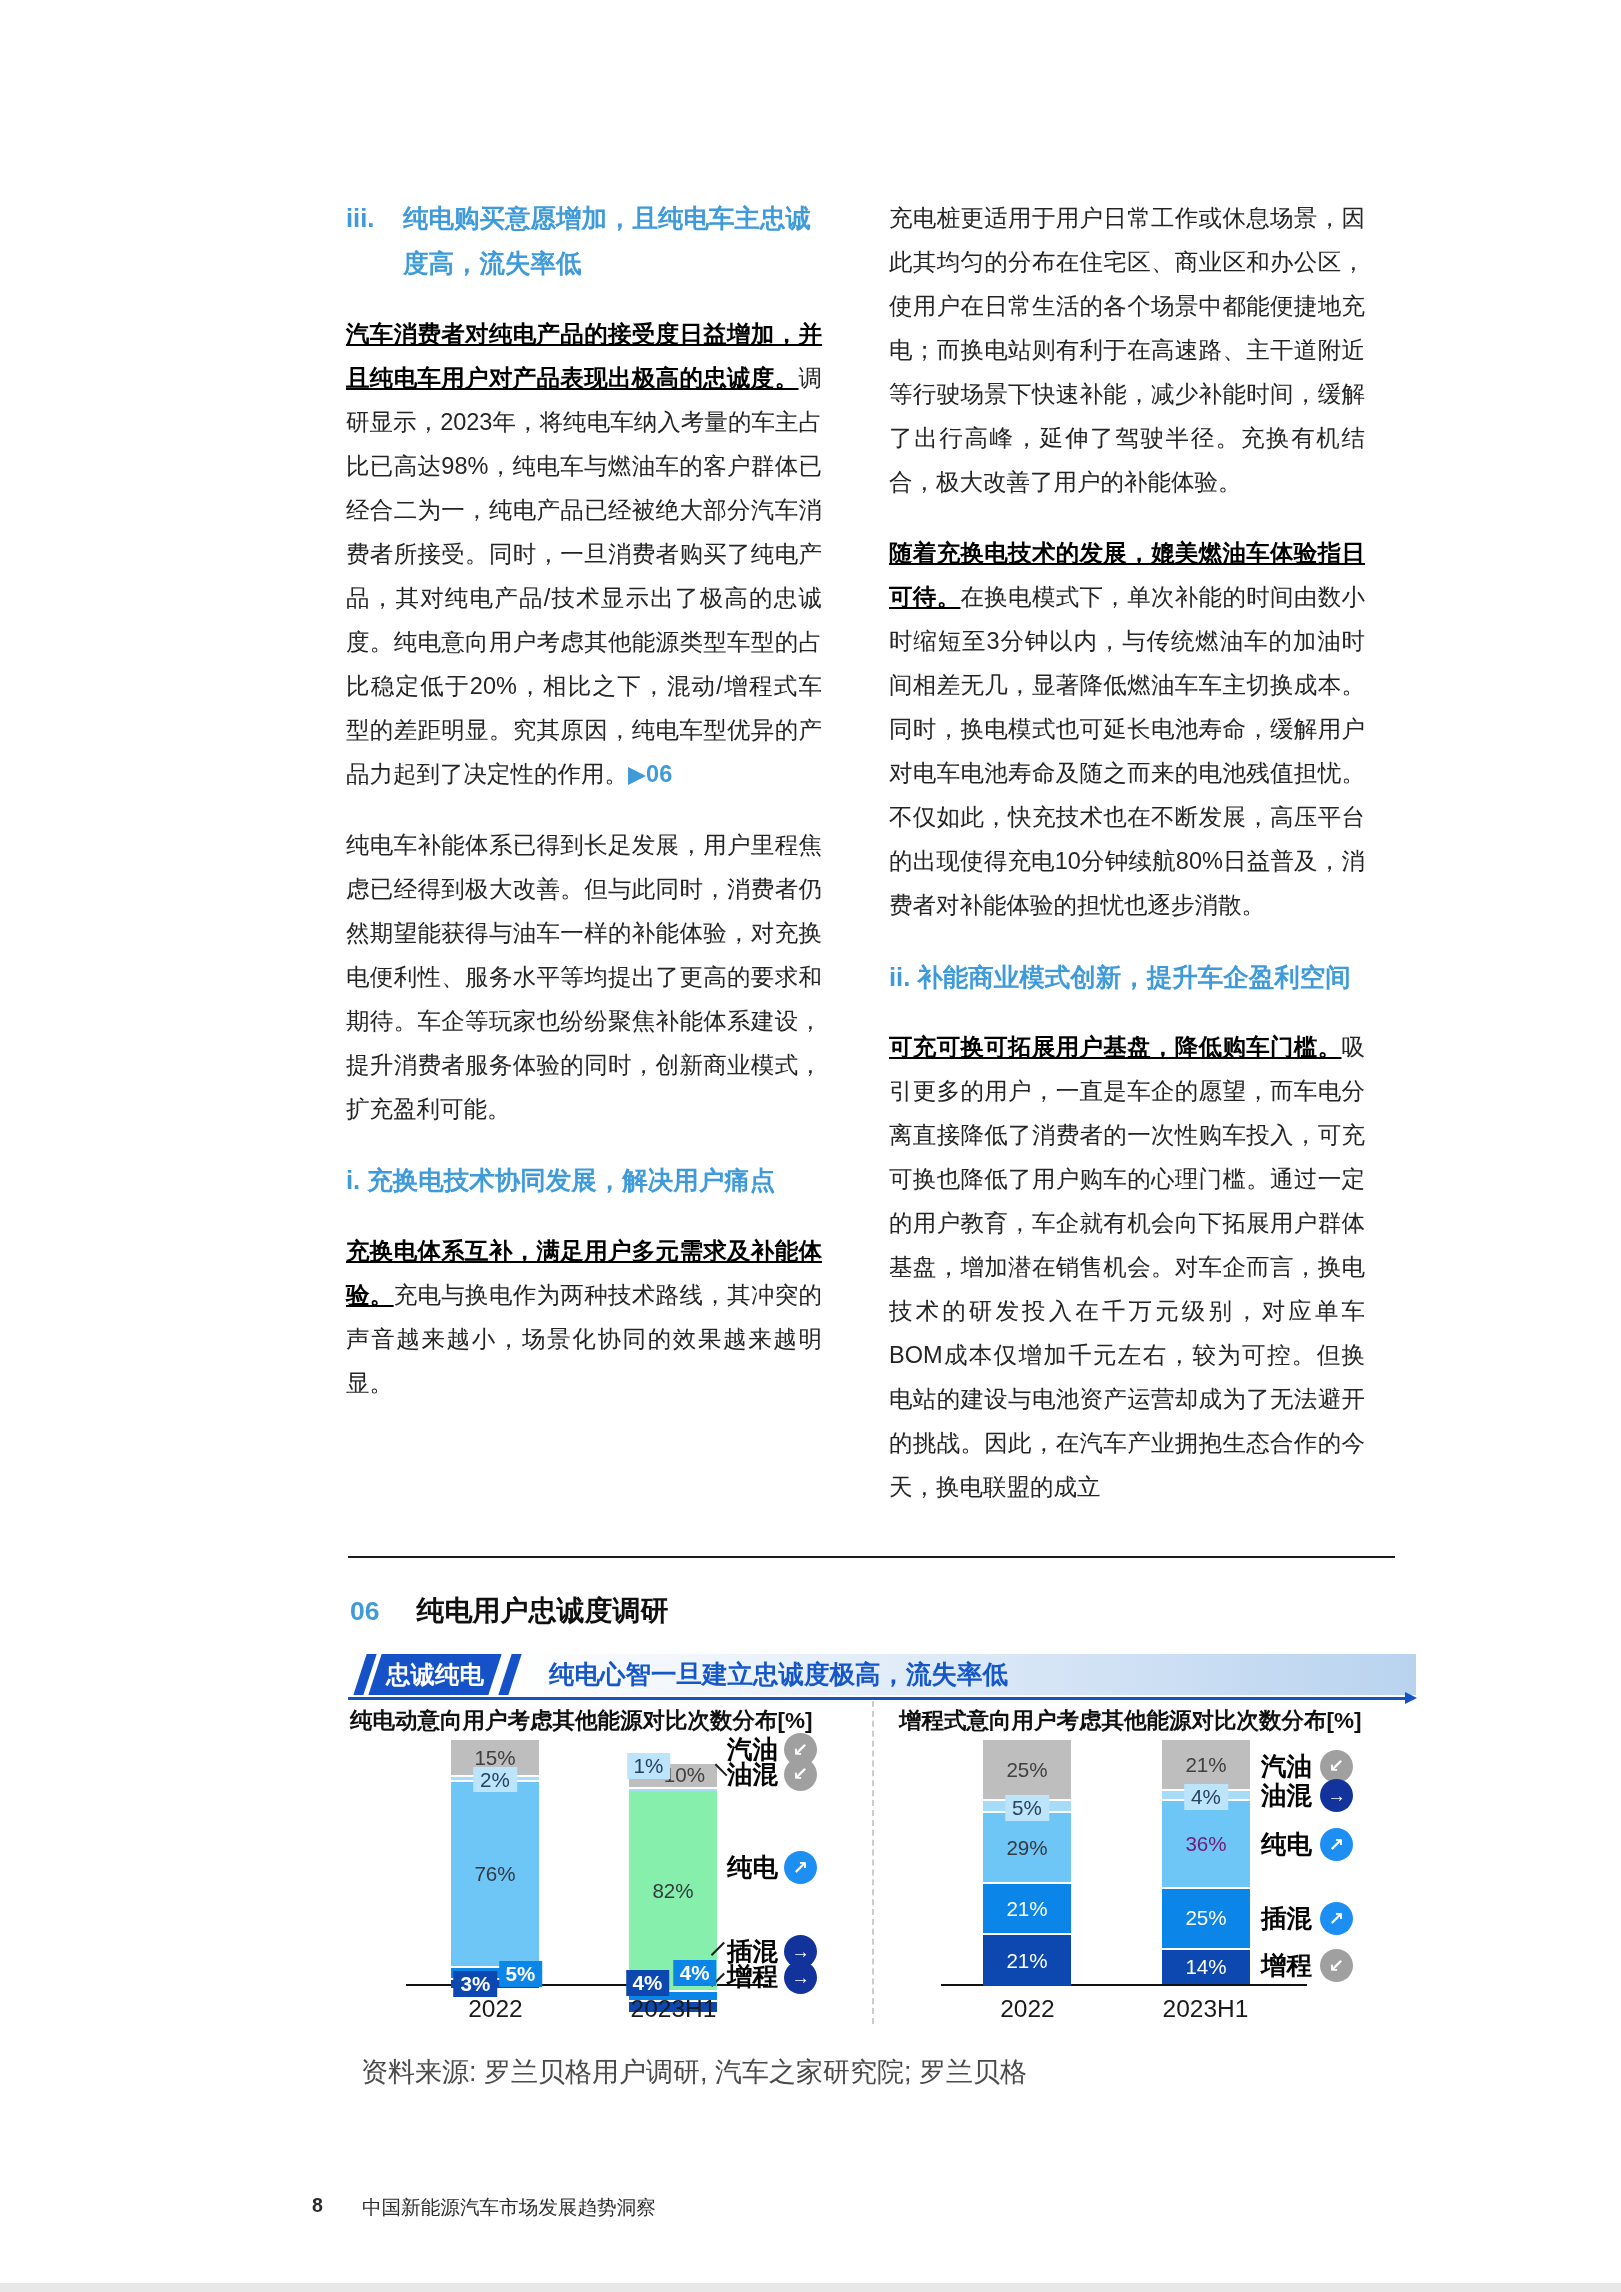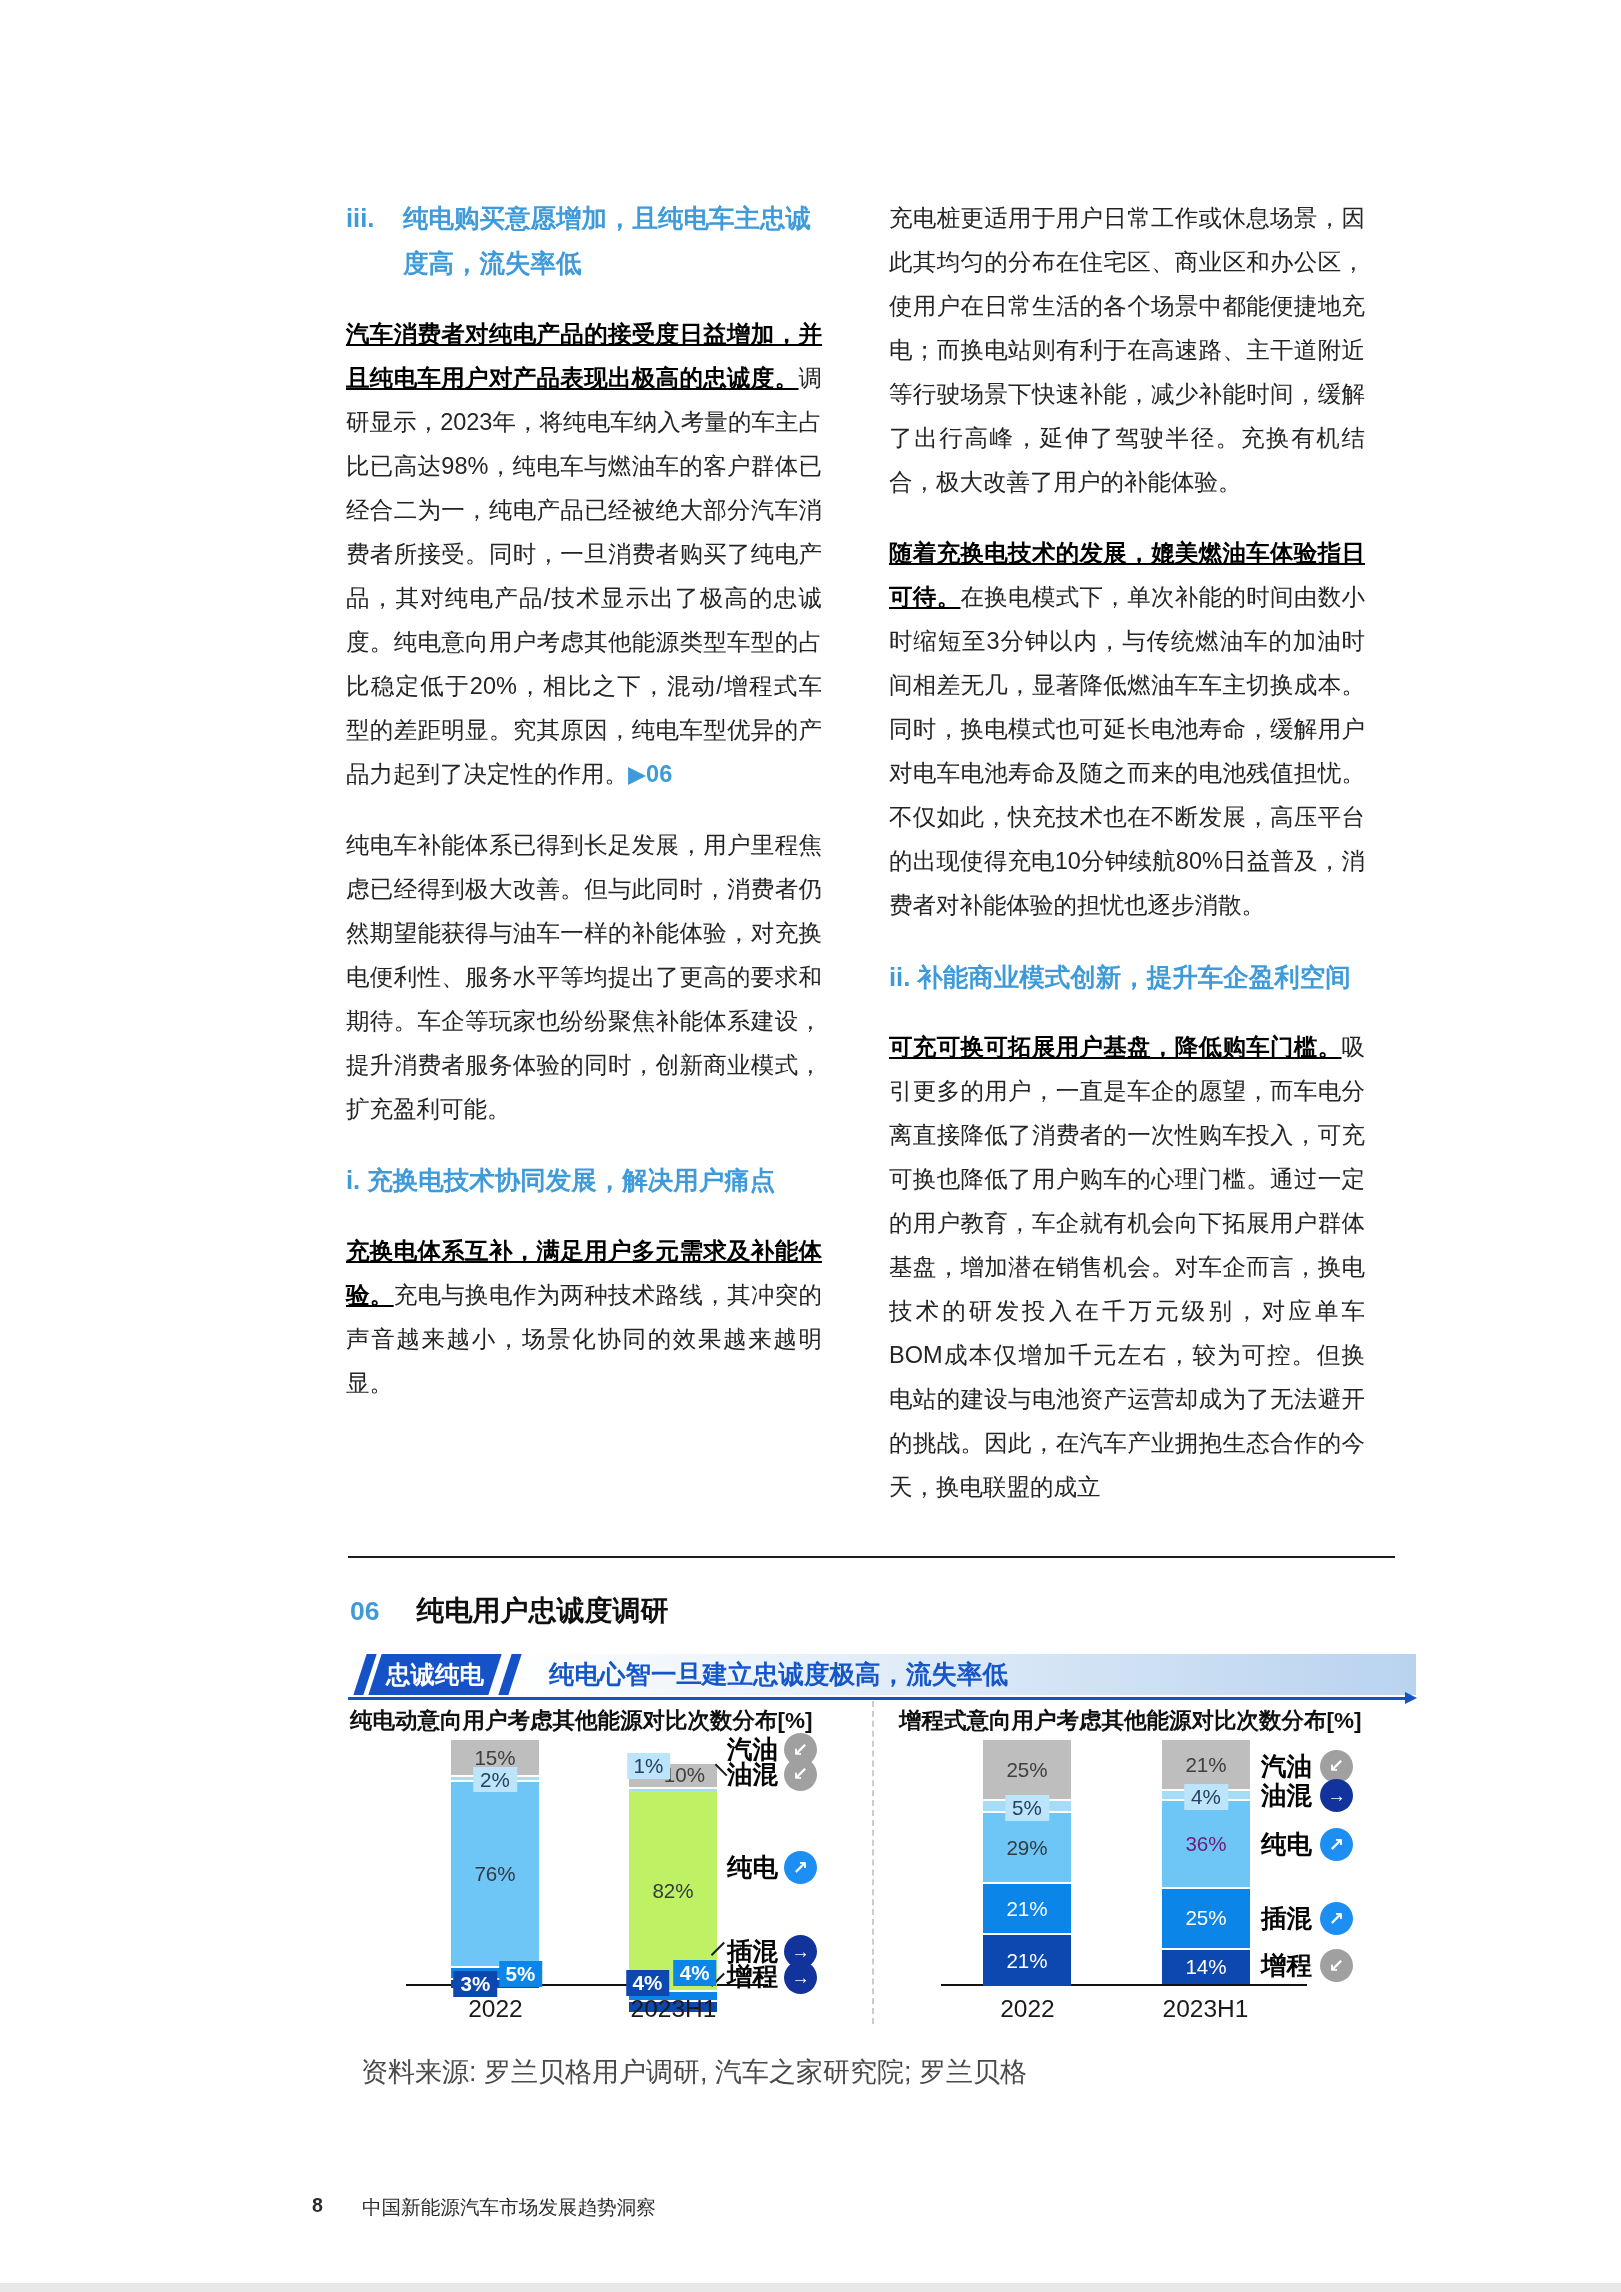--- a/index.html
+++ b/index.html
@@ -113,21 +113,21 @@
           <div class="chip" style="left: calc(50% + 25.5px); transform: translateX(-50%); top: 221px; background: rgb(11, 134, 232); color: rgb(255, 255, 255); font-weight: bold;">5%</div>
           <div class="seg" style="height: 12.3px; background: rgb(11, 134, 232); border-bottom: 2px solid rgb(255, 255, 255);"></div>
           <div class="chip" style="left: calc(50% - 19.6px); transform: translateX(-50%); top: 231px; background: rgb(13, 71, 176); color: rgb(255, 255, 255); font-weight: bold;">3%</div>
           <div class="seg" style="height: 7.4px; background: rgb(13, 71, 176);"></div>
         </div>
         <div class="cat" style="left: 74px;">2022</div>
         <div class="bar" style="left: 281px;">
           <div class="seg" style="height: 24.5px; background: rgb(191, 190, 190); border-bottom: 2px solid rgb(255, 255, 255); color: rgb(63, 63, 63); justify-content: flex-end; padding-right: 12px; margin-top: 24px;">10%</div>
           <div class="chip" style="left: calc(50% - 24.5px); transform: translateX(-50%); top: 13px; background: rgb(188, 228, 251); color: rgb(38, 65, 95);">1%</div>
           <div class="seg" style="height: 2.5px; background: rgb(166, 220, 248);"></div>
-          <div class="seg" style="height: 201px; background: #bef264; border-bottom: 2px solid rgb(255, 255, 255); color: rgb(51, 58, 64);">82%</div>
+          <div class="seg" style="height: 201px; background: #86efac; border-bottom: 2px solid rgb(255, 255, 255); color: rgb(51, 58, 64);">82%</div>
           <div class="chip" style="left: calc(50% + 21.6px); transform: translateX(-50%); top: 220px; background: rgb(11, 134, 232); color: rgb(255, 255, 255); font-weight: bold;">4%</div>
           <div class="seg" style="height: 9.8px; background: rgb(11, 134, 232); border-bottom: 2px solid rgb(255, 255, 255);"></div>
           <div class="chip" style="left: calc(50% - 25.5px); transform: translateX(-50%); top: 230px; background: rgb(13, 71, 176); color: rgb(255, 255, 255); font-weight: bold;">4%</div>
           <div class="seg" style="height: 9.8px; background: rgb(13, 71, 176);"></div>
         </div>
         <div class="cat" style="left: 252px;">2023H1</div>
         <div class="lg-label" style="left: 379px; top: -4.9px;">汽油</div>
         <div class="lg-icon" style="left: 436px; top: -6.9px; background: rgb(160, 160, 160);">↙</div>
         <div class="lg-label" style="left: 379px; top: 19.6px;">油混</div>
         <div class="lg-icon" style="left: 436px; top: 17.6px; background: rgb(160, 160, 160);">↙</div>

